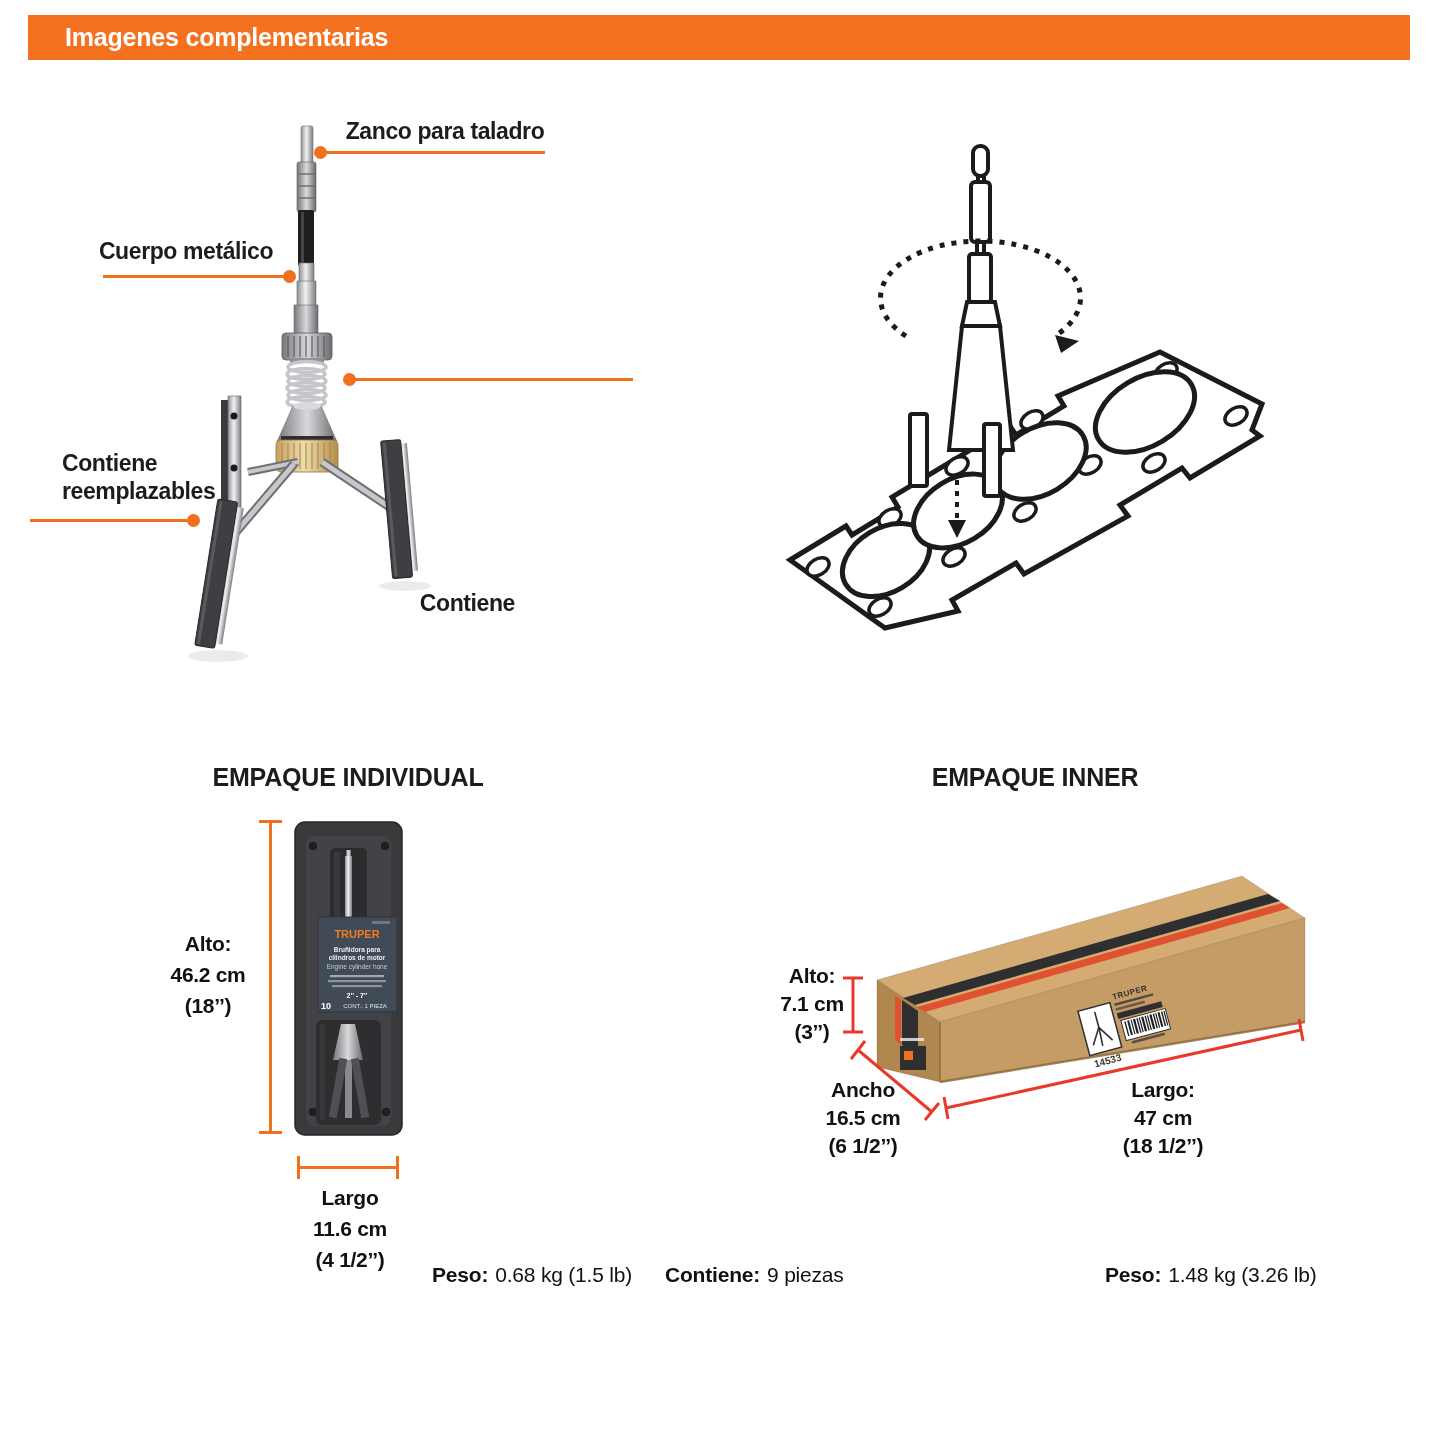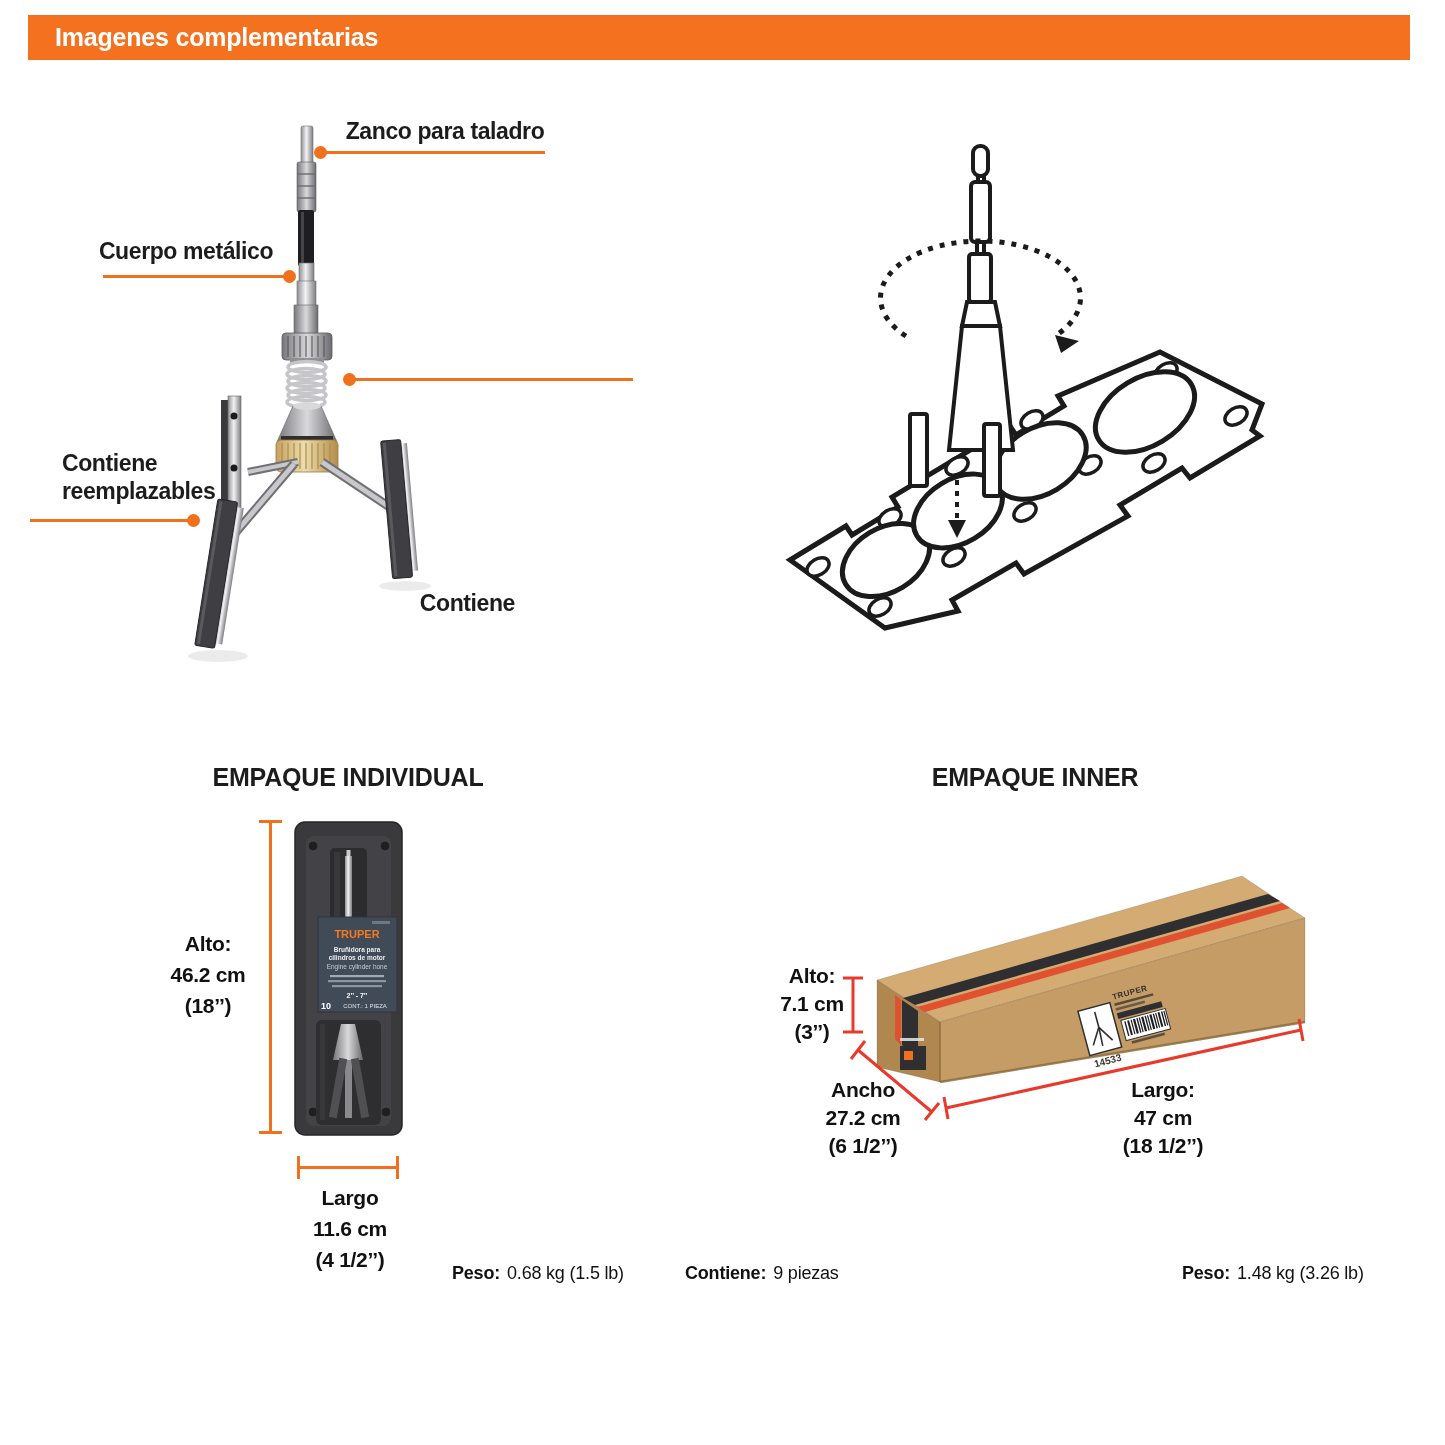--- a/index.html
+++ b/index.html
@@ -9,21 +9,21 @@
     --ink:#1c1c1c;
   }
   *{margin:0;padding:0;box-sizing:border-box;}
   html,body{background:#fff;}
   body{font-family:"Liberation Sans","DejaVu Sans",sans-serif;color:var(--ink);}
   #canvas{position:relative;width:1445px;height:1445px;background:#fff;overflow:hidden;}
   .abs{position:absolute;}
 
   
   .header-bar{left:28px;top:15px;width:1382px;height:45px;background:var(--header-orange);
-    display:flex;align-items:center;padding-left:27px;}
+    display:flex;align-items:center;padding-left:37px;}
   .header-bar h1{font-size:25px;font-weight:700;color:#fff;letter-spacing:-0.2px;}
 
   
   .callout{font-size:23px;font-weight:700;color:var(--ink);letter-spacing:-0.4px;line-height:1.2;}
   .cline{height:3px;background:var(--accent-orange);}
   .cline.dot-l::before,.cline.dot-r::before{content:'';position:absolute;top:-5px;width:13px;height:13px;
     border-radius:50%;background:inherit;}
   .cline.dot-l::before{left:-4px;}
   .cline.dot-r::before{right:-4px;}
 
@@ -34,21 +34,21 @@
   .dim-v{width:3px;background:var(--accent-orange);}
   .dim-v::before,.dim-v::after{content:'';position:absolute;left:-10px;width:23px;height:3px;background:inherit;}
   .dim-v::before{top:0;} .dim-v::after{bottom:0;}
   .dim-h{height:3px;background:var(--accent-orange);}
   .dim-h::before,.dim-h::after{content:'';position:absolute;top:-10px;width:3px;height:23px;background:inherit;}
   .dim-h::before{left:0;} .dim-h::after{right:0;}
 
   .dimlbl{font-weight:700;text-align:center;font-size:21px;line-height:31px;color:#111;letter-spacing:-0.3px;}
   .dimlbl.tight{line-height:28px;}
 
-  .spec{font-size:18px;letter-spacing:-0.2px;color:#111;margin-left:20px;}
+  .spec{font-size:21px;letter-spacing:-0.2px;color:#111;}
   .spec b{font-weight:700;margin-right:7px;}
 </style>
 </head>
 <body>
 
 <div id="canvas">
 
   <div class="abs header-bar">
     <h1>Imagenes complementarias</h1>
   </div>
@@ -364,33 +364,33 @@
   </svg>
 
   <div class="abs dimlbl tight" style="left:762px;top:962px;width:100px;">
     <div>Alto:</div>
     <div>7.1 cm</div>
     <div>(3’’)</div>
   </div>
 
   <div class="abs dimlbl tight" style="left:795px;top:1076px;width:136px;">
     <div>Ancho</div>
-    <div>27.2 cm</div>
+    <div>16.5 cm</div>
     <div>(6 1/2’’)</div>
   </div>
 
   <div class="abs dimlbl tight" style="left:1093px;top:1076px;width:140px;">
     <div>Largo:</div>
     <div>47 cm</div>
     <div>(18 1/2’’)</div>
   </div>
 
   <div class="abs spec" style="left:432px;top:1263px;">
     <b>Peso:</b><span>0.68 kg (1.5 lb)</span>
   </div>
   <div class="abs spec" style="left:665px;top:1263px;">
     <b>Contiene:</b><span>9 piezas</span>
   </div>
-  <div class="abs spec" style="left:1162px;top:1263px;">
+  <div class="abs spec" style="left:1105px;top:1263px;">
     <b>Peso:</b><span>1.48 kg (3.26 lb)</span>
   </div>
 
 </div>
 
 </body></html>

